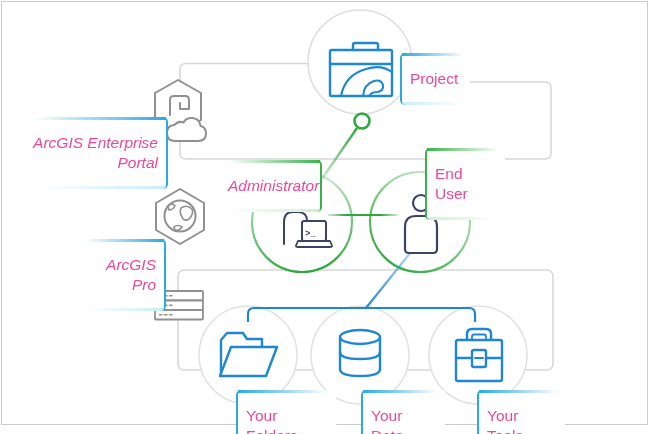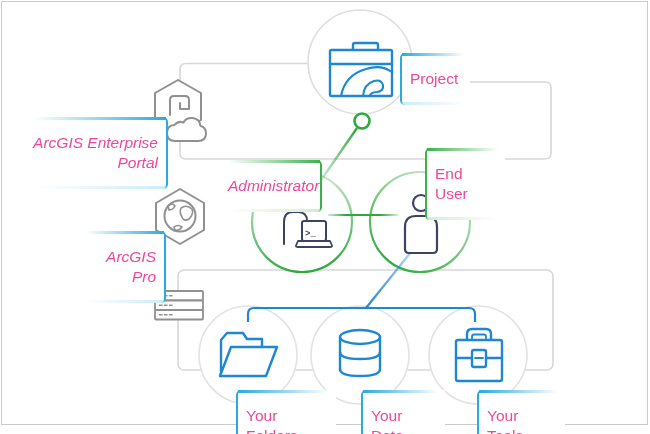--- a/index.html
+++ b/index.html
@@ -139,21 +139,21 @@
     <path d="M 467 340 L 467 334 Q 467 329 472 329 L 486 329 Q 491 329 491 334 L 491 340"></path>
     <path d="M 472 340 L 472 336.5 Q 472 334.5 474 334.5 L 484 334.5 Q 486 334.5 486 336.5 L 486 340" stroke-width="1.8"></path>
     <rect x="456" y="340" width="46" height="41" rx="2" fill="#fff"></rect>
     <path d="M 456 358 L 472 358 M 486 358 L 502 358"></path>
     <rect x="472" y="350" width="14" height="17" rx="2" fill="#fff"></rect>
     <path d="M 475 358 L 483 358" stroke-width="1.8"></path>
   </g>
 </svg>
 
 <div class="lbl lbl-r blue" style="left:22px;  top:117px; width:146px;">ArcGIS Enterprise Portal</div>
-<div class="lbl lbl-r blue" style="left:78px;  top:231px; width:88px;">ArcGIS Pro</div>
+<div class="lbl lbl-r blue" style="left:78px;  top:239px; width:88px;">ArcGIS Pro</div>
 <div class="lbl lbl-l blue" style="left:400px; top:53px;  width:70px;">Project</div>
 <div class="lbl lbl-r green" style="left:200px; top:160px; width:102px;margin-left:20px;">Administrator</div>
 <div class="lbl lbl-l green" style="left:425px; top:148px; width:80px;">End User</div>
 <div class="lbl lbl-l blue" style="left:236px; top:390px; width:100px;">Your Folders</div>
 <div class="lbl lbl-l blue" style="left:361px; top:390px; width:84px;">Your Data</div>
 <div class="lbl lbl-l blue" style="left:477px; top:390px; width:88px;">Your Tools</div>
 
 </div>
 
 </body></html>

